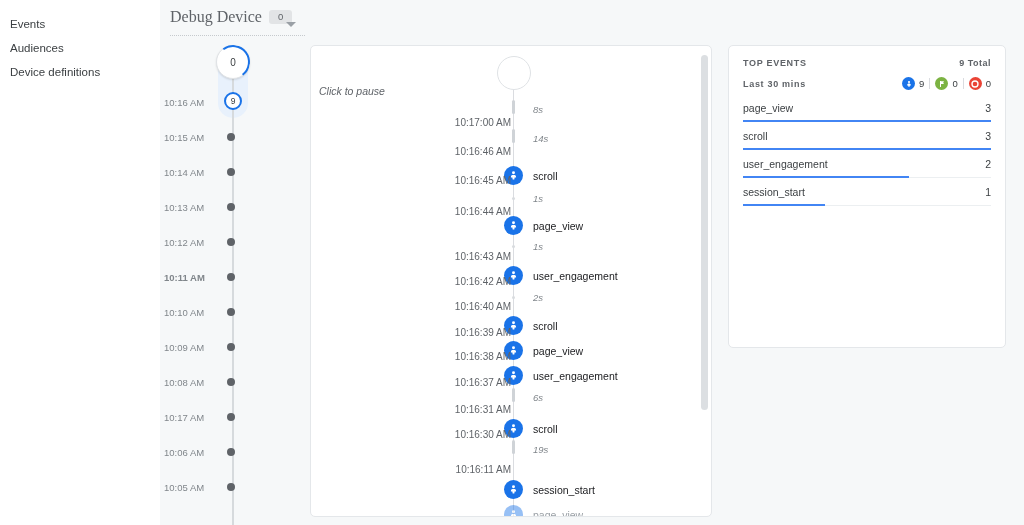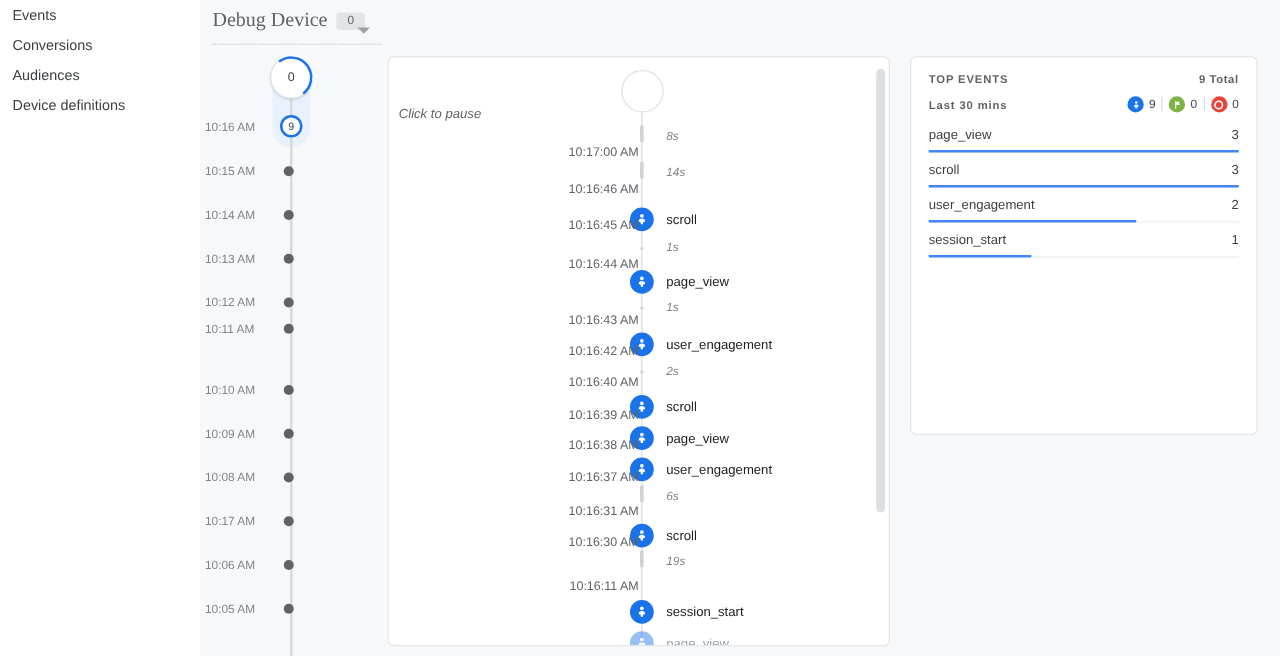--- a/index.html
+++ b/index.html
@@ -8,21 +8,21 @@
     font-family: "Liberation Sans", sans-serif;
     background: #f6f8f9;
     overflow: hidden;
   }
   .app { position: relative; width: 1024px; height: 525px; display: flex; }
 
   
   .sidebar {
     width: 160px; height: 525px; flex: 0 0 160px;
     background: #ffffff;
-    padding-top: 1px;
+    padding-top: 12px;
   }
   .nav-item {
     height: 23px;
     display: flex; align-items: center;
     padding-left: 10px;
     font-size: 11.5px;
     color: #3c4043;
     border-radius: 0 12px 12px 0;
     margin-bottom: 1px;
     cursor: pointer;
@@ -229,23 +229,20 @@
 </head>
 <body>
 
 <div class="app">
 
   <nav class="sidebar">
     <div class="nav-item">
       <span>Events</span>
     </div>
     <div class="nav-item">
-      <span>Conversions</span>
-    </div>
-    <div class="nav-item">
       <span>Audiences</span>
     </div>
     <div class="nav-item">
       <span>Device definitions</span>
     </div>
   </nav>
 
   <div class="timeline-col">
     <div class="device-header">
       <span class="device-label">Debug Device</span>
@@ -275,21 +272,21 @@
           <span class="tl-dot"></span>
         </div>
         <div class="tl-row" style="top: 200px;">
           <span class="tl-time">10:13 AM</span>
           <span class="tl-dot"></span>
         </div>
         <div class="tl-row" style="top: 235px;">
           <span class="tl-time">10:12 AM</span>
           <span class="tl-dot"></span>
         </div>
-        <div class="tl-row" style="top: 256px;">
+        <div class="tl-row" style="top: 270px; font-weight: bold;">
           <span class="tl-time">10:11 AM</span>
           <span class="tl-dot"></span>
         </div>
         <div class="tl-row" style="top: 305px;">
           <span class="tl-time">10:10 AM</span>
           <span class="tl-dot"></span>
         </div>
         <div class="tl-row" style="top: 340px;">
           <span class="tl-time">10:09 AM</span>
           <span class="tl-dot"></span>

